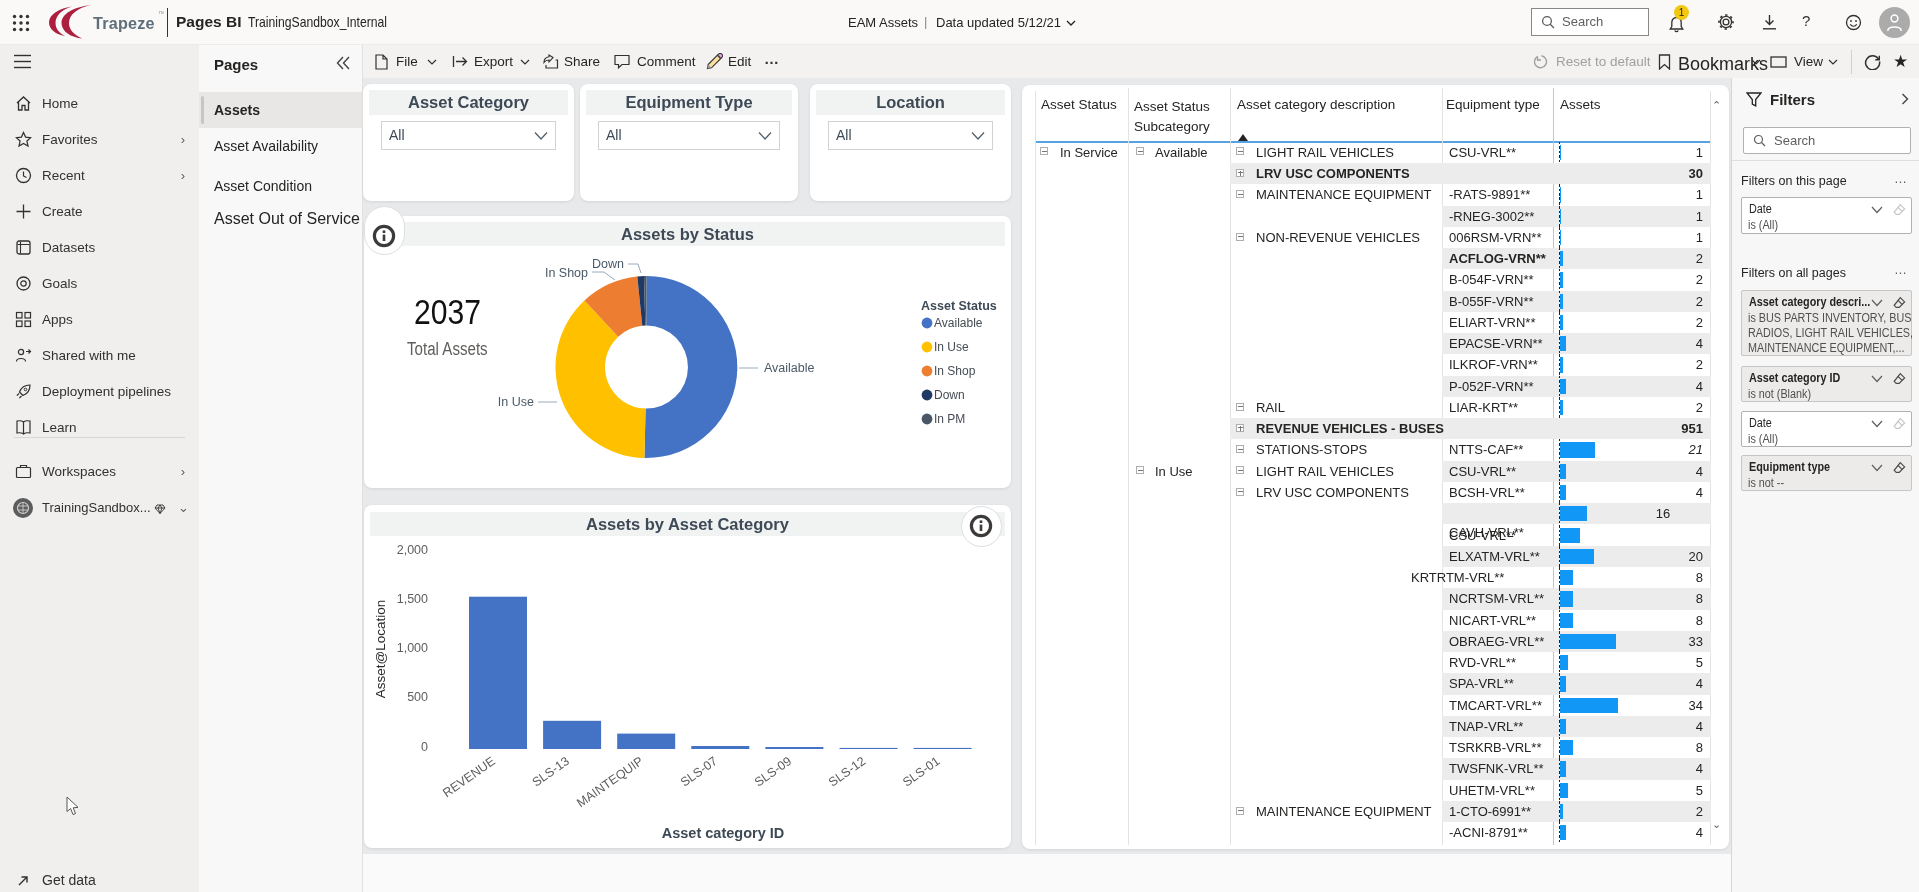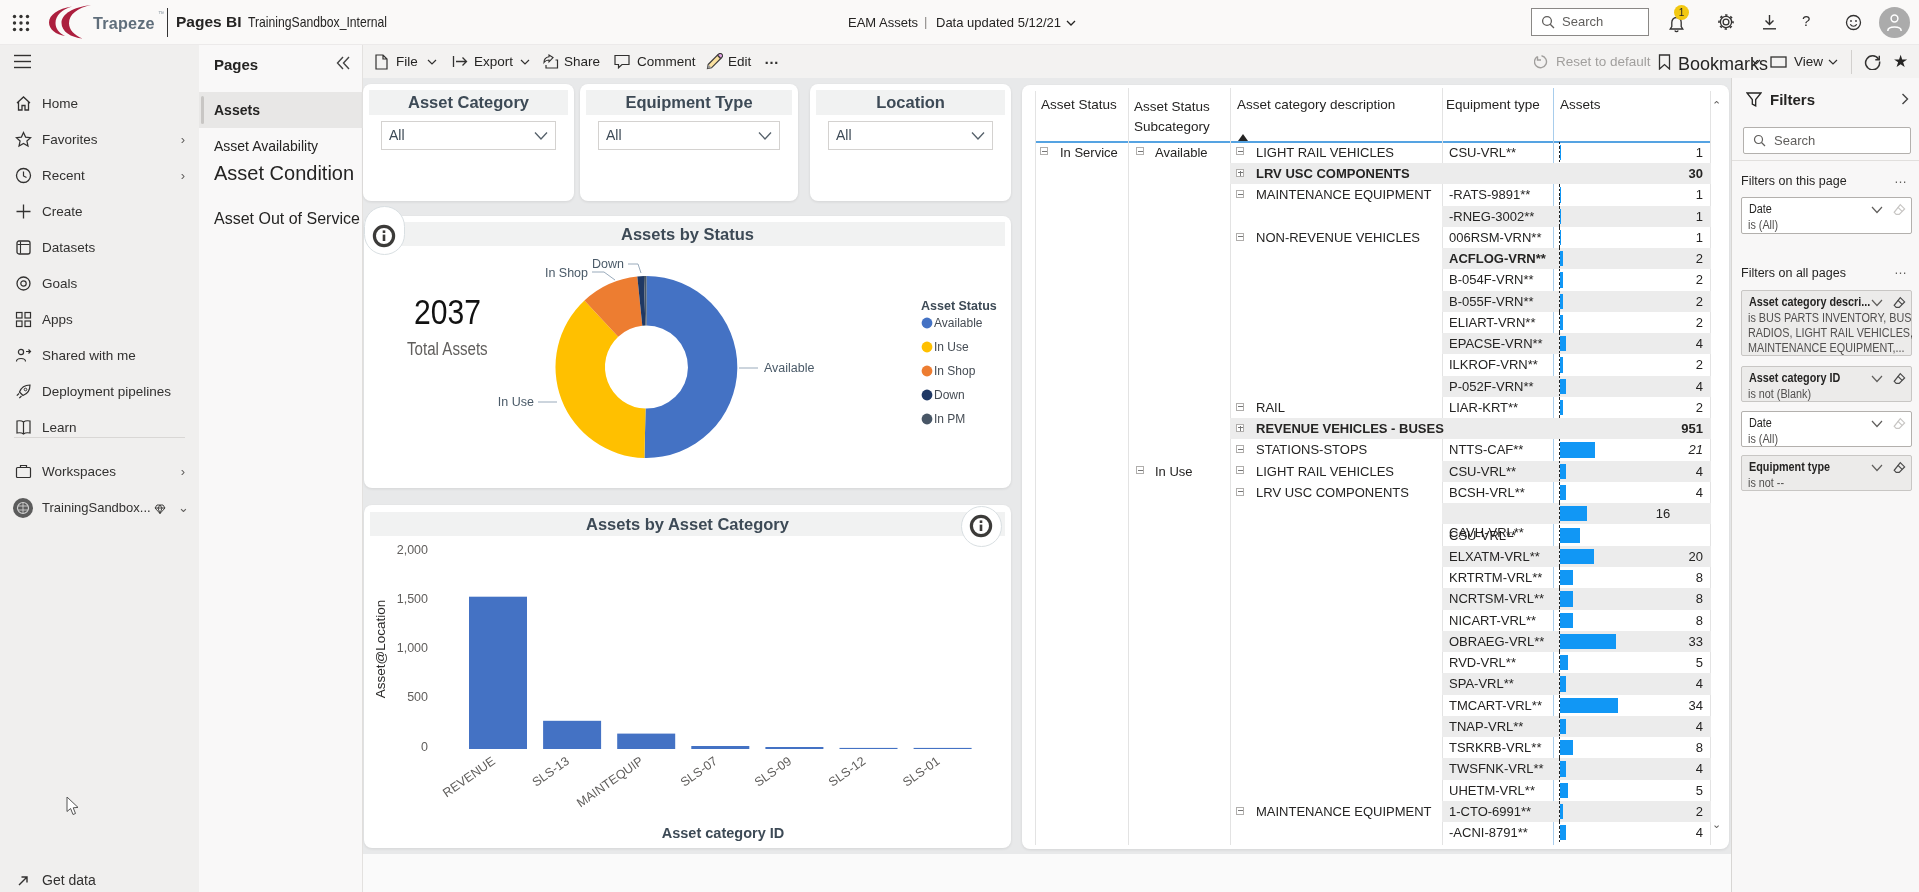--- a/index.html
+++ b/index.html
@@ -195,21 +195,21 @@
 
 <div class="abs" style="left:199px;top:45px;width:164px;height:847px;background:#f9f8f8;border-right:1px solid #e3e1df;"></div>
 <div class="abs" style="left:214px;top:56px;font-size:15px;font-weight:bold;color:#252423;">Pages</div>
 <svg class="abs" style="left:336px;top:56px" width="14" height="14" viewBox="0 0 14 14">
     <path d="M7 1 L1.5 7 L7 13 M13 1 L7.5 7 L13 13" stroke="#444" stroke-width="1.4" fill="none"></path>
   </svg>
 <div class="abs" style="left:199px;top:92px;width:164px;height:36px;background:#e8e7e6;"></div>
 <div class="abs" style="left:201px;top:96px;width:3px;height:28px;background:#c8c6c4;border-radius:2px;"></div>
 <div class="abs" style="left:214px;top:102px;font-size:14px;font-weight:bold;color:#252423;">Assets</div>
 <div class="abs" style="left:214px;top:138px;font-size:14px;color:#252423;">Asset Availability</div>
-<div class="abs" style="left:214px;top:162px;font-size:20px;color:#252423;">Asset Condition</div>
+<div class="abs" style="left:214px;top:178px;font-size:14px;color:#252423;">Asset Condition</div>
 <div class="abs" style="left:214px;top:210px;font-size:16px;color:#252423;">Asset Out of Service</div>
 
 <div class="abs" style="left:363px;top:45px;width:1556px;height:33px;background:#f3f2f1;"></div>
 <svg class="abs" style="left:374px;top:54px" width="15" height="16" viewBox="0 0 15 16">
     <path d="M2 1 L9 1 L13 5 L13 15 L2 15 Z M9 1 L9 5 L13 5" fill="none" stroke="#323130" stroke-width="1.2"></path>
   </svg>
 <div class="abs" style="left:396px;top:54px;font-size:13.5px;color:#252423;">File</div>
 <svg class="abs" style="left:427px;top:58px" width="10" height="8" viewBox="0 0 10 8">
     <path d="M1 2 L5 6 L9 2" stroke="#323130" stroke-width="1.2" fill="none"></path>
   </svg>
@@ -499,21 +499,21 @@
 <div style="position:absolute;left:1558.5px;top:503.2px;width:1px;height:21.26px;background:repeating-linear-gradient(to bottom,#222 0 2.5px,transparent 2.5px 4.5px);"></div>
 <div class="tc" style="left:1449px;top:524.5px;">CSU-VRL**</div>
 <div class="tc" style="left:1705px;top:524.5px;width:80px;text-align:right;">12</div>
 <div style="position:absolute;left:1559.5px;top:527.5px;width:20.5px;height:15.3px;background:#1197F5;"></div>
 <div style="position:absolute;left:1558.5px;top:524.5px;width:1px;height:21.26px;background:repeating-linear-gradient(to bottom,#222 0 2.5px,transparent 2.5px 4.5px);"></div>
 <div style="position:absolute;left:1442px;top:545.7px;width:269px;height:21.26px;background:#ececec;"></div>
 <div class="tc" style="left:1449px;top:545.7px;">ELXATM-VRL**</div>
 <div class="tc" style="left:1623px;top:545.7px;width:80px;text-align:right;">20</div>
 <div style="position:absolute;left:1559.5px;top:548.7px;width:34.2px;height:15.3px;background:#1197F5;"></div>
 <div style="position:absolute;left:1558.5px;top:545.7px;width:1px;height:21.26px;background:repeating-linear-gradient(to bottom,#222 0 2.5px,transparent 2.5px 4.5px);"></div>
-<div class="tc" style="left:1449px;top:567.0px;">KRTRTM-VRL**</div>
+<div class="tc" style="left:1411px;top:567.0px;">KRTRTM-VRL**</div>
 <div class="tc" style="left:1623px;top:567.0px;width:80px;text-align:right;">8</div>
 <div style="position:absolute;left:1559.5px;top:570.0px;width:13.7px;height:15.3px;background:#1197F5;"></div>
 <div style="position:absolute;left:1558.5px;top:567.0px;width:1px;height:21.26px;background:repeating-linear-gradient(to bottom,#222 0 2.5px,transparent 2.5px 4.5px);"></div>
 <div style="position:absolute;left:1442px;top:588.3px;width:269px;height:21.26px;background:#ececec;"></div>
 <div class="tc" style="left:1449px;top:588.3px;">NCRTSM-VRL**</div>
 <div class="tc" style="left:1623px;top:588.3px;width:80px;text-align:right;">8</div>
 <div style="position:absolute;left:1559.5px;top:591.3px;width:13.7px;height:15.3px;background:#1197F5;"></div>
 <div style="position:absolute;left:1558.5px;top:588.3px;width:1px;height:21.26px;background:repeating-linear-gradient(to bottom,#222 0 2.5px,transparent 2.5px 4.5px);"></div>
 <div class="tc" style="left:1449px;top:609.5px;">NICART-VRL**</div>
 <div class="tc" style="left:1623px;top:609.5px;width:80px;text-align:right;">8</div>

